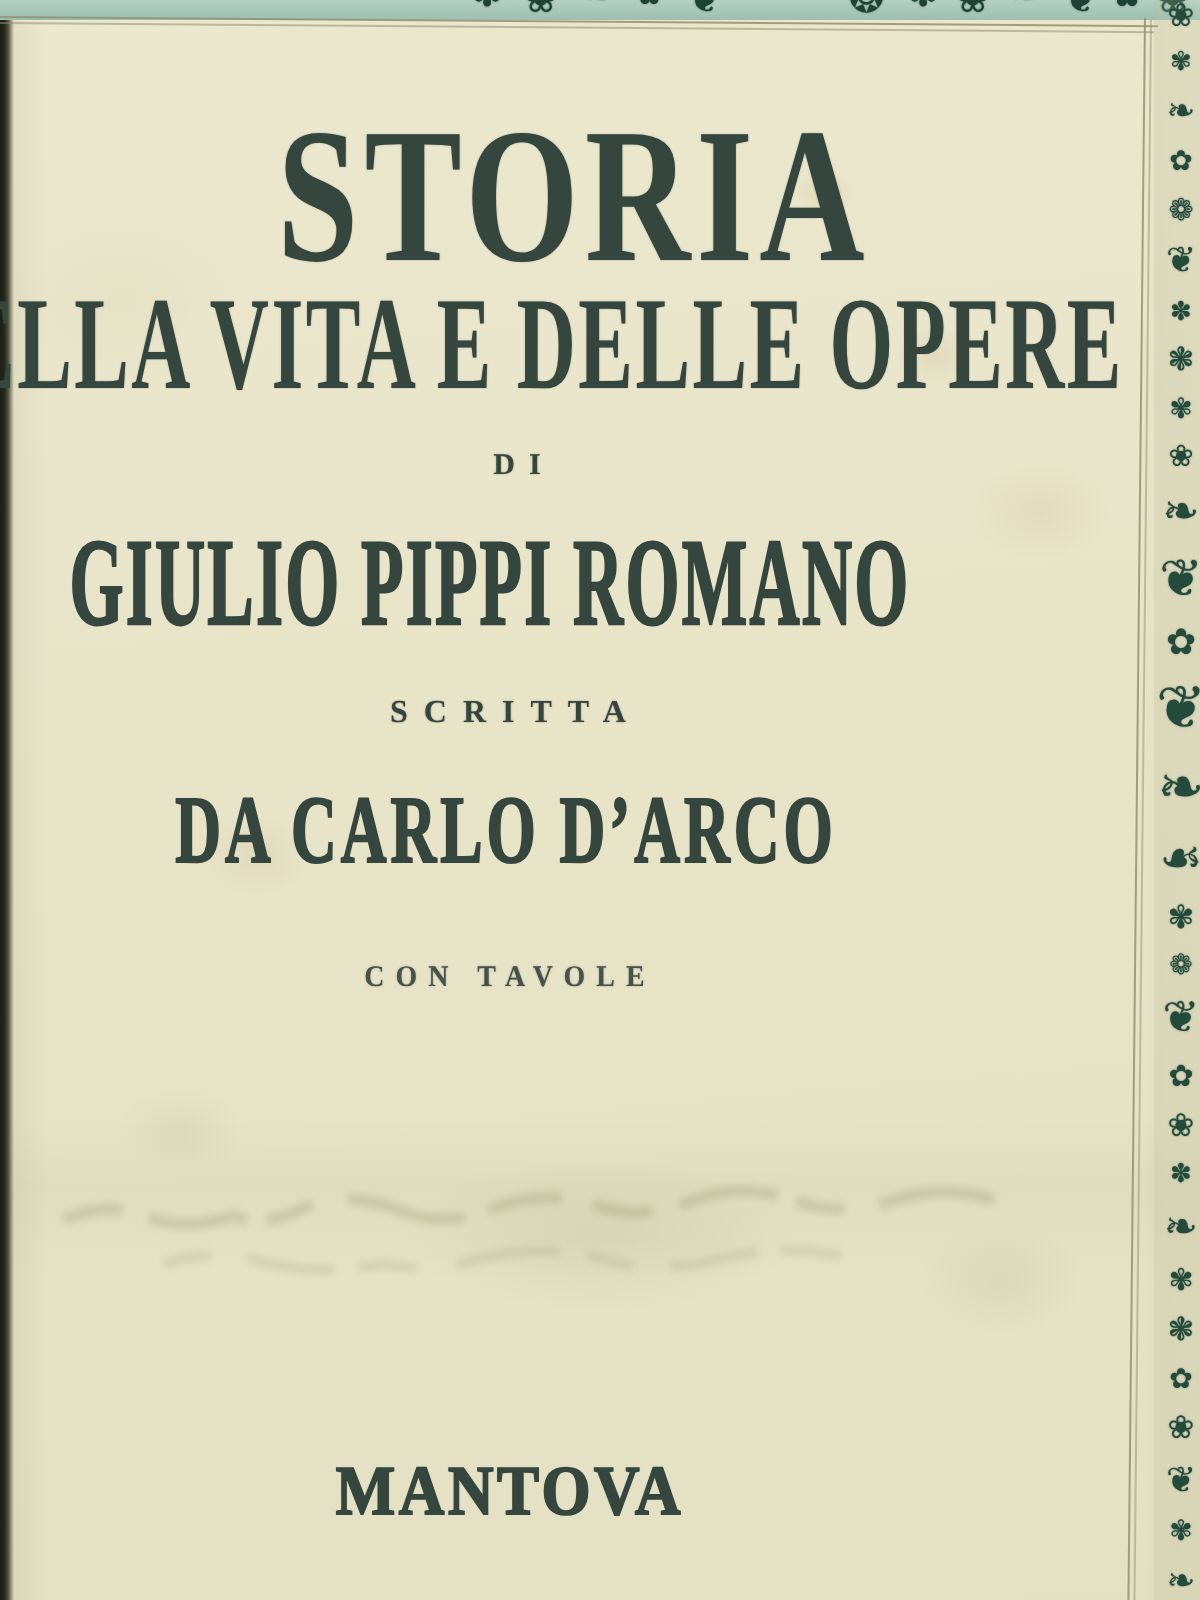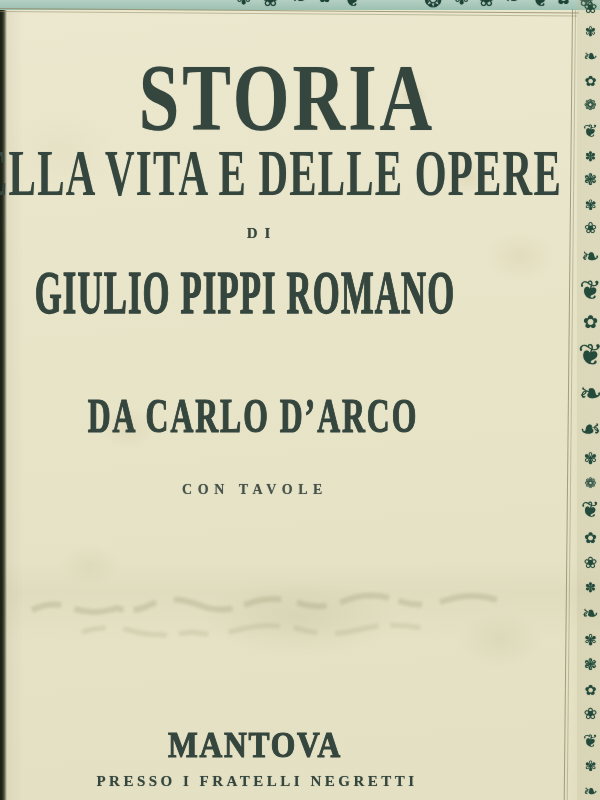--- a/index.html
+++ b/index.html
@@ -118,23 +118,23 @@
       <span class="sg" style="font-size: 16px;">❀</span>
       <span class="sg" style="font-size: 18px;">❦</span>
       <span class="sg" style="font-size: 14px;">✾</span>
       <span class="sg" style="font-size: 17px;">❧</span>
     </div>
 
   <div class="tl l-title">STORIA</div>
   <div class="tl l-subtitle">ELLA VITA E DELLE OPERE</div>
   <div class="tl l-di">DI</div>
   <div class="tl l-subject">GIULIO PIPPI ROMANO</div>
+  <div class="tl l-scritta">SCRITTA</div>
   <div class="tl l-author">DA CARLO D’ARCO</div>
   <div class="tl l-tavole">CON TAVOLE</div>
   <div class="tl l-city">MANTOVA</div>
-  <div class="tl l-publisher">PRESSO I FRATELLI NEGRETTI</div>
 
   <svg class="show-through" viewBox="0 0 545 58" xmlns="http://www.w3.org/2000/svg">
     <path d="M10 22 q20 -10 40 -2 t45 0 q15 6 35 -4 t50 2 q20 8 45 -2 t55 0 q20 6 45 -4 t55 2 q20 6 45 -2 t50 0" fill="none" stroke="#8b8a64" stroke-width="6" stroke-opacity=".55" stroke-dasharray="30 14 50 10 24 18 60 12 38 16"></path>
     <path d="M60 44 q25 -8 50 -1 t60 1 q20 5 50 -3 t65 2 q25 6 55 -2 t70 1" fill="none" stroke="#8b8a64" stroke-width="5" stroke-opacity=".4" stroke-dasharray="24 18 44 12 30 20 52 14"></path>
   </svg>
 
 </div>
 
 </body></html>

